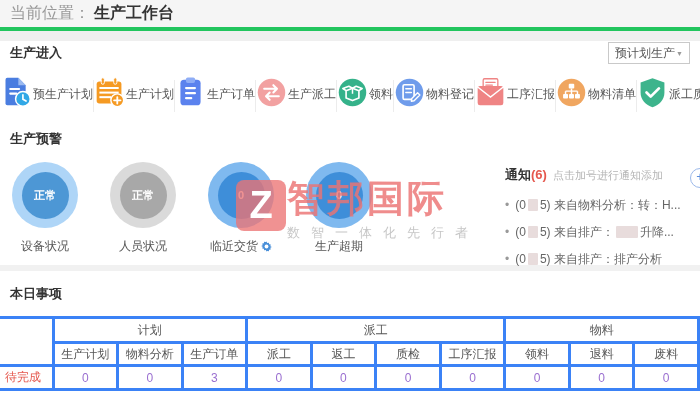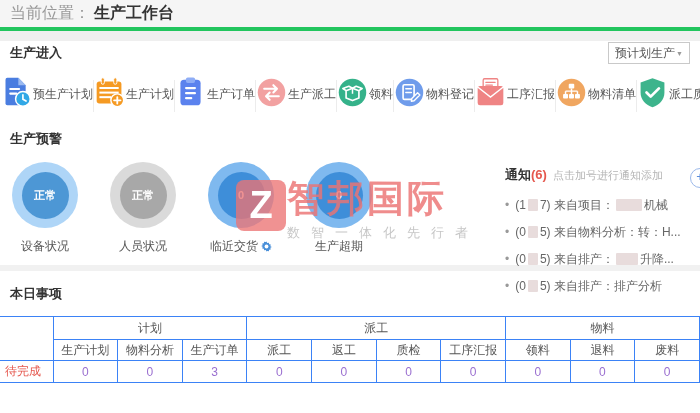--- a/index.html
+++ b/index.html
@@ -69,21 +69,21 @@
   .wm-brand{font-size:37px;font-weight:bold;color:rgba(236,115,115,.82);
     letter-spacing:3px;line-height:1;white-space:nowrap;}
   .wm-slogan{margin-top:7px;font-size:13px;color:rgba(120,120,120,.42);
     letter-spacing:11px;white-space:nowrap;}
 
   
   .band{height:6px;background:#f1f1f1;margin-top:10px;}
   .today-title{font-size:13px;font-weight:bold;color:#333;margin:14px 0 0 10px;}
   table.today-table{width:700px;border-collapse:collapse;table-layout:fixed;
     margin-top:13px;}
-  .today-table th,.today-table td{border:1px solid #3b82f6;font-weight:normal;
+  .today-table th,.today-table td{border:3px solid #3b82f6;font-weight:normal;
     font-size:12px;color:#555;text-align:center;padding:0;}
   .today-table tr.group-row th{height:22px;}
   .today-table tr.sub-row th{height:20px;}
   .today-table tr.data-row td{height:21px;}
   .today-table .corner{border-left:none;}
   .today-table td.row-label{color:#e5574d;text-align:left;padding-left:5px;border-left:none;}
   .today-table td.val{color:#9a6fd0;cursor:pointer;}
 </style>
 </head>
 <body>
@@ -245,21 +245,20 @@
     </div>
 </div>
 
 <div class="notify">
   <div class="notify-head">
     <span class="notify-title">通知</span>
     <span class="notify-count">(6)</span>
     <span class="notify-hint">点击加号进行通知添加</span>
   </div>
   <div class="notify-list">
-      <div class="notify-item"><span class="bullet">•</span><span>(1</span><span class="redact" style="width:10px"></span><span>7) 来自项目：</span><span class="redact" style="width:26px"></span><span>机械</span></div>
       <div class="notify-item"><span class="bullet">•</span><span>(0</span><span class="redact" style="width:10px"></span><span>5) 来自物料分析：转：H...</span></div>
       <div class="notify-item"><span class="bullet">•</span><span>(0</span><span class="redact" style="width:10px"></span><span>5) 来自排产：</span><span class="redact" style="width:22px"></span><span>升降...</span></div>
       <div class="notify-item"><span class="bullet">•</span><span>(0</span><span class="redact" style="width:10px"></span><span>5) 来自排产：排产分析</span></div>
     </div>
 </div>
 <div class="add-btn">+</div>
 
 <div class="watermark">
   <div class="wm-logo">
     <span>Z</span>

